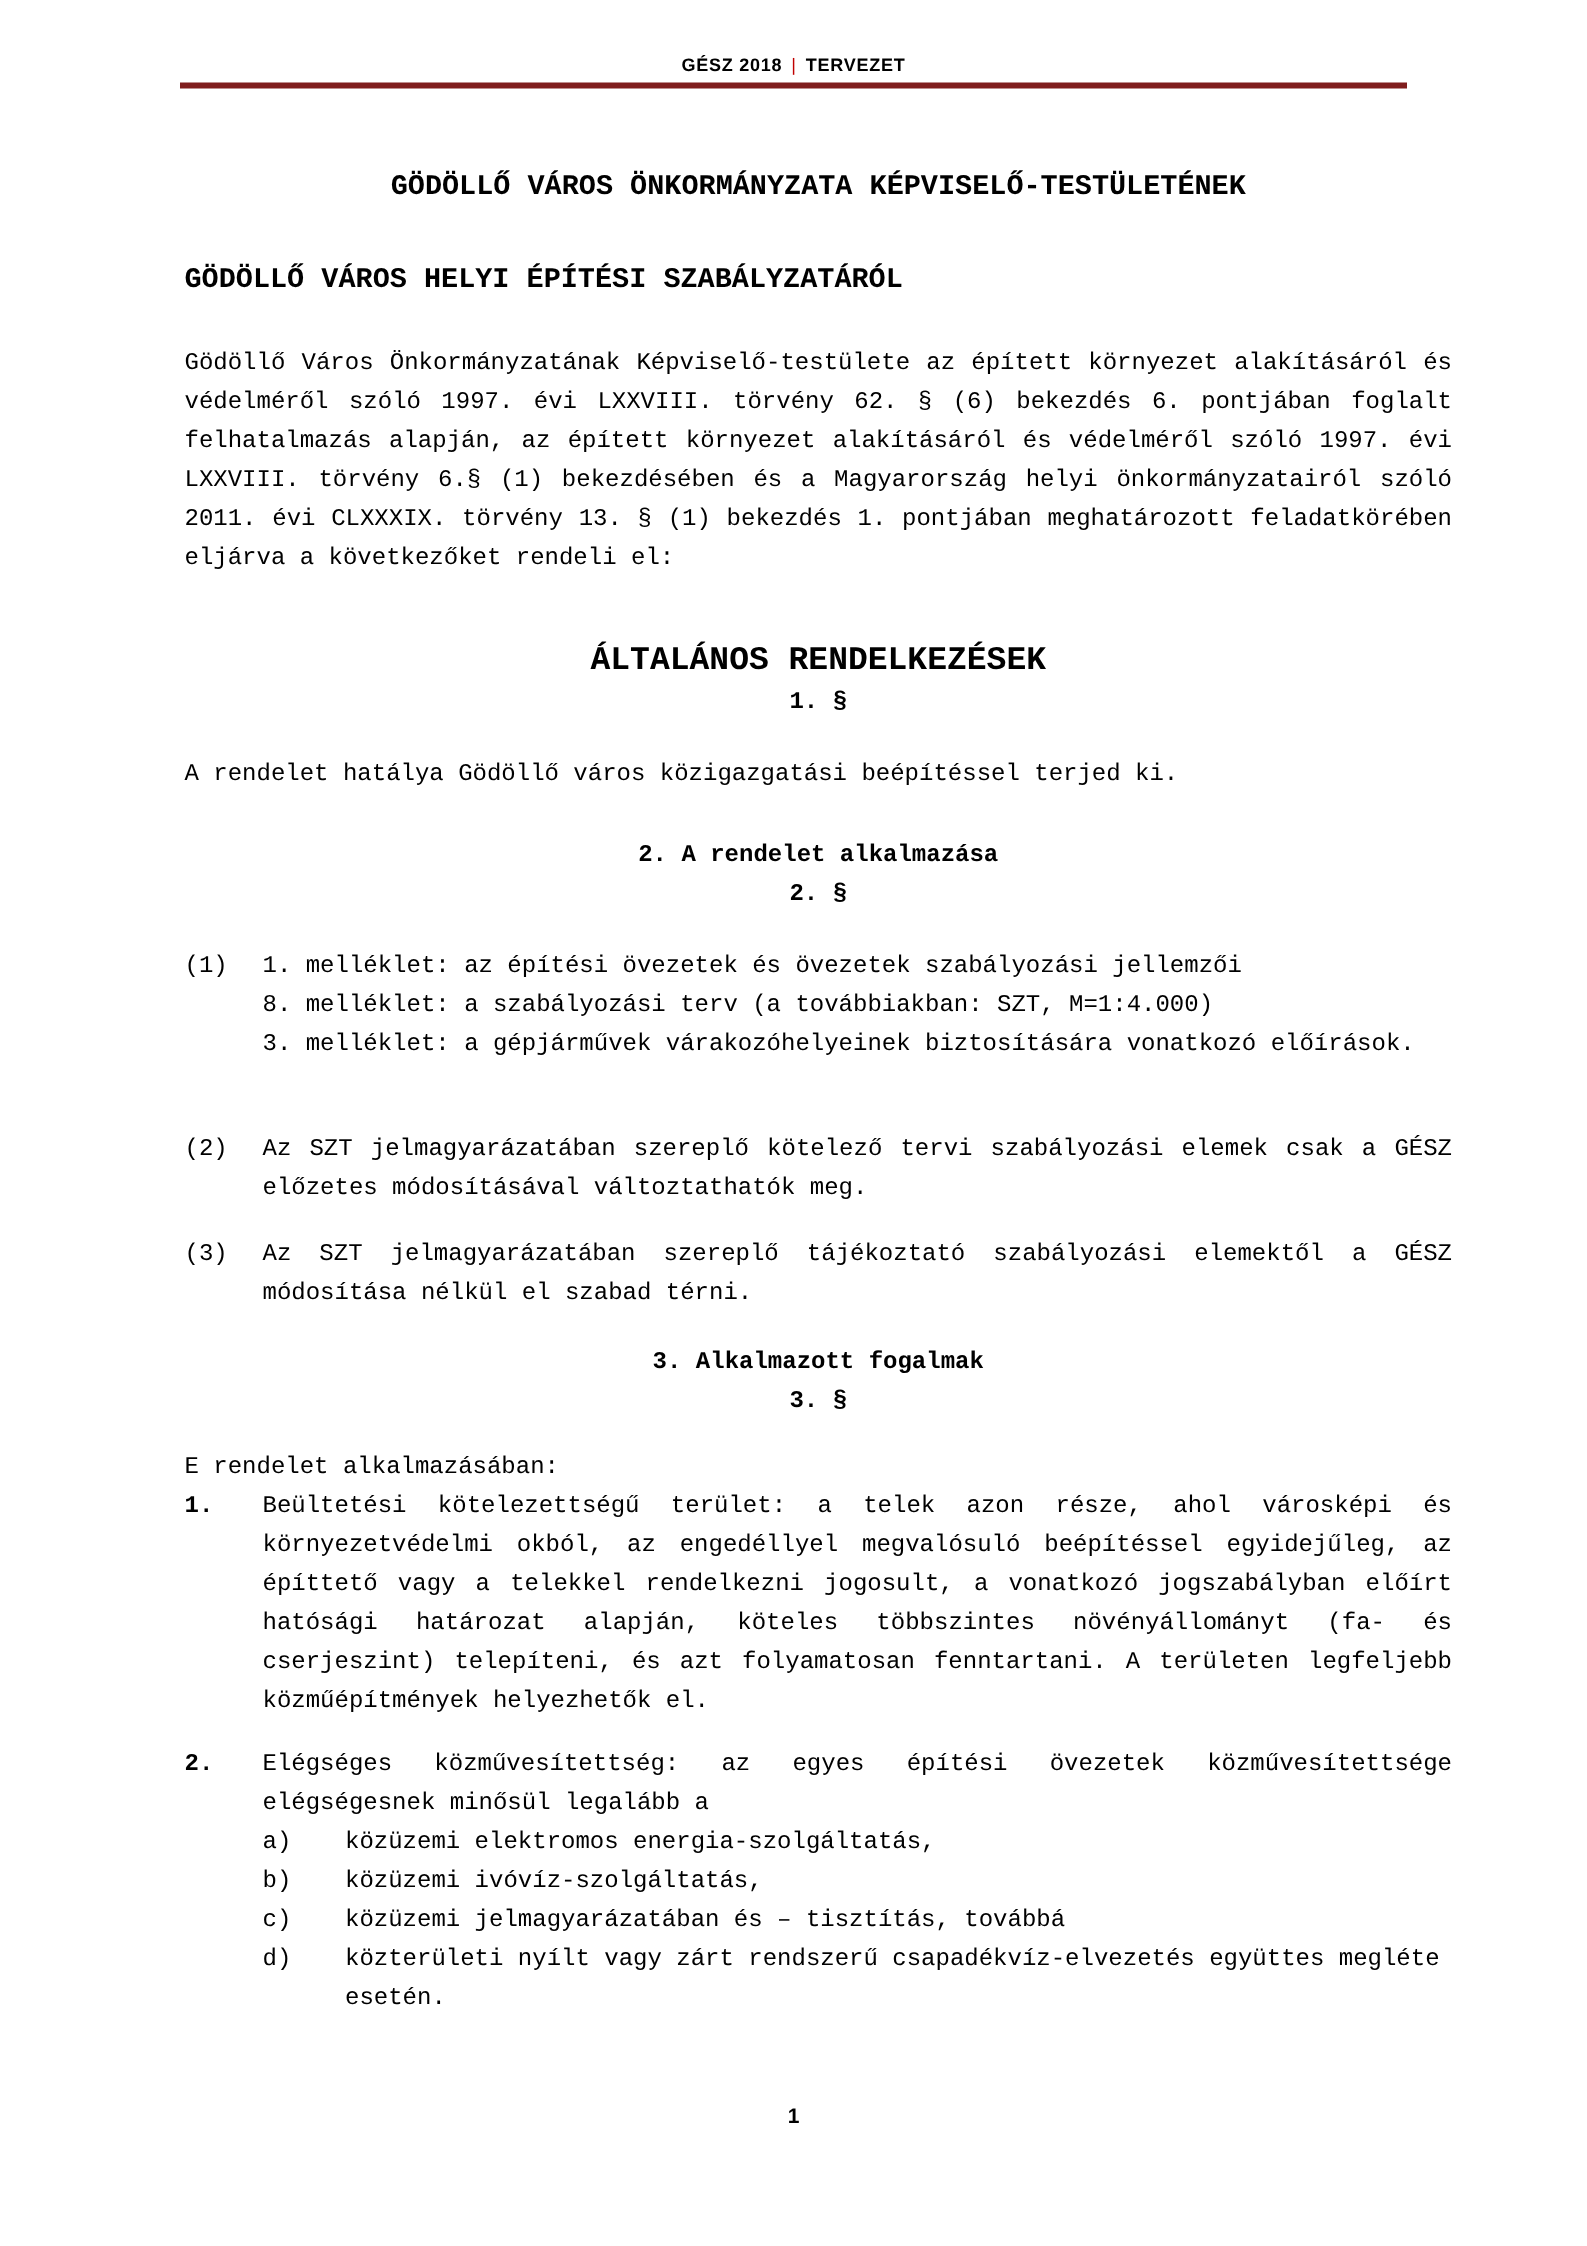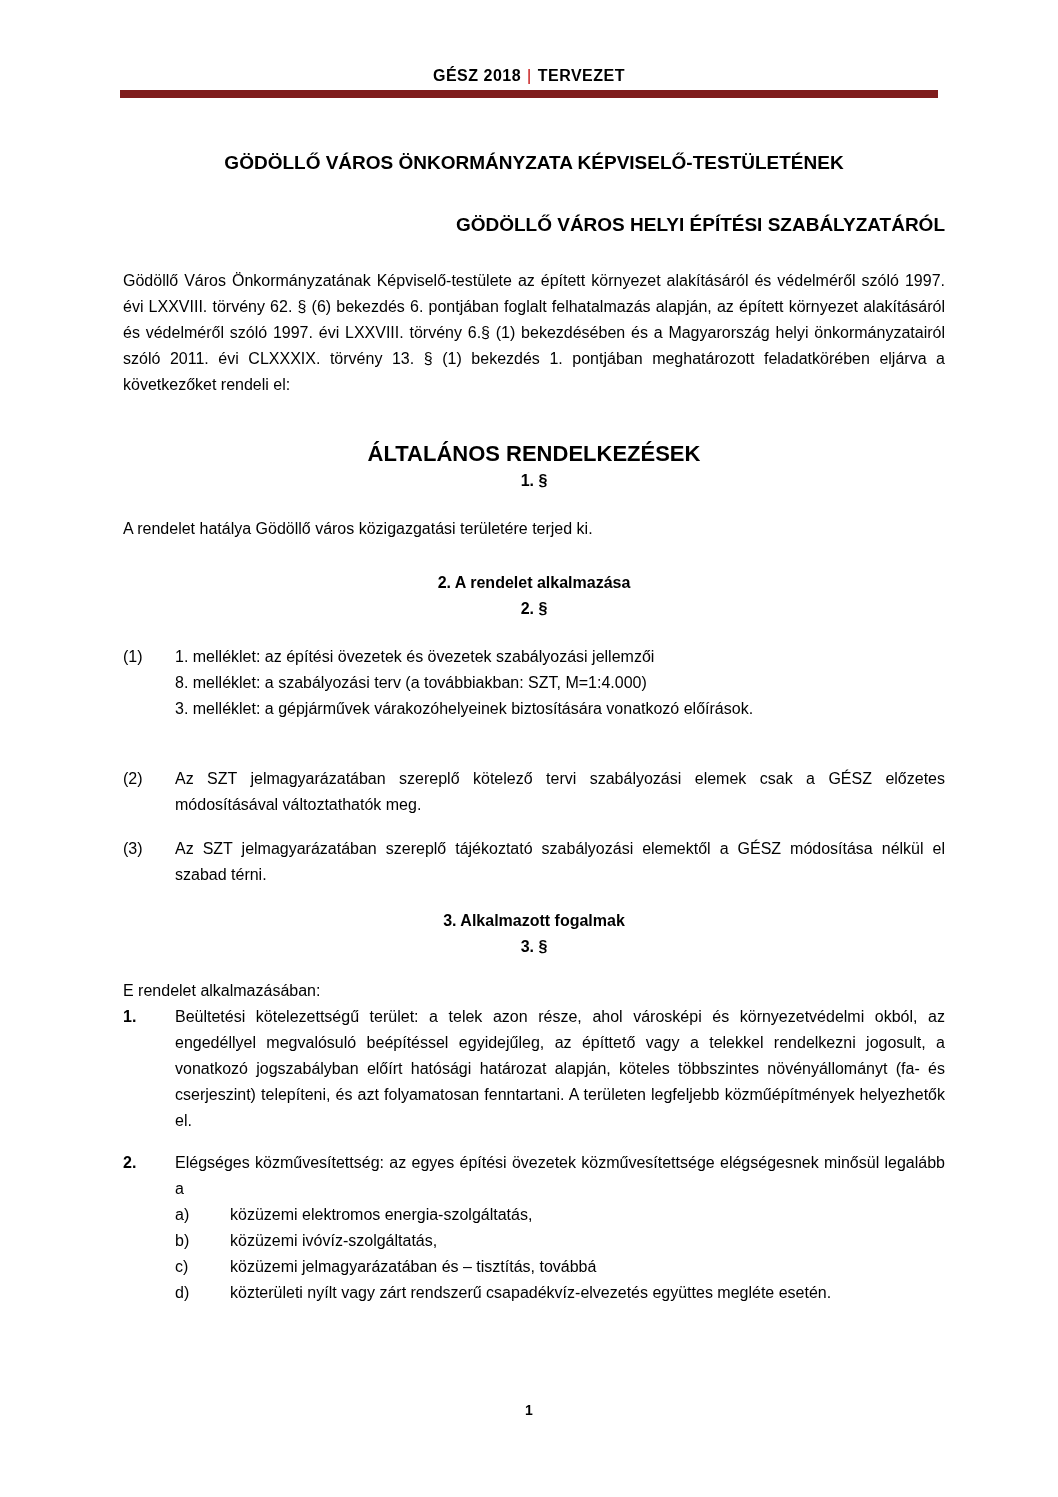--- a/index.html
+++ b/index.html
@@ -9,46 +9,47 @@
     font-family: "Liberation Sans", "DejaVu Sans", sans-serif;
     color: #000000;
     position: relative;
     overflow: hidden;
   }
   .page { width: 1058px; height: 1497px; position: relative; background: #ffffff; }
 
   
   .doc-header {
     margin: 0 120px;
-    padding-top: 67px;
+    padding-top: 36px;
     padding-bottom: 5px;
-    border-bottom: 8px solid #7f1d1d;
+    border-bottom: 4px solid #7f1d1d;
     text-align: center;
-    font-size: 16px;
+    font-size: 12px;
     font-weight: bold;
     letter-spacing: 0.5px;
   }
   .doc-header .sep { color: #C00000; font-weight: normal; padding: 0 6px; }
 
   .content {
-    margin: 0 113px 0 123px;
+    margin: 0 90px 0 123px;
     font-size: 16px;
     line-height: 26px;
+    font-family: Liberation Mono, monospace;
   }
 
   .doc-title {
     margin-top: 50px;
     text-align: center;
     font-size: 19px;
     line-height: 30px;
     font-weight: bold;
   }
   .doc-subject {
     margin-top: 32px;
-    text-align: right;
+    text-align: left;
     font-size: 19px;
     line-height: 30px;
     font-weight: bold;
   }
   .preamble {
     margin-top: 28px;
     text-align: justify;
   }
   .part-title {
     margin-top: 42px;
@@ -123,21 +124,21 @@
     </div>
 
     <div class="doc-subject">GÖDÖLLŐ VÁROS HELYI ÉPÍTÉSI SZABÁLYZATÁRÓL</div>
 
     <p class="preamble">Gödöllő Város Önkormányzatának Képviselő-testülete az épített környezet alakításáról és védelméről szóló 1997. évi LXXVIII. törvény 62. § (6) bekezdés 6. pontjában foglalt felhatalmazás alapján, az épített környezet alakításáról és védelméről szóló 1997. évi LXXVIII. törvény 6.§ (1) bekezdésében és a Magyarország helyi önkormányzatairól szóló 2011. évi CLXXXIX. törvény 13. § (1) bekezdés 1. pontjában meghatározott feladatkörében eljárva a következőket rendeli el:</p>
 
     <div class="part-title">ÁLTALÁNOS RENDELKEZÉSEK</div>
 
     <div class="sec-heading">1. §</div>
 
-    <p class="body-par">A rendelet hatálya Gödöllő város közigazgatási területére terjed ki.</p>
+    <p class="body-par">A rendelet hatálya Gödöllő város közigazgatási beépítéssel terjed ki.</p>
 
     <div class="sec-heading mt28">2. A rendelet alkalmazása</div>
     <div class="sec-heading">2. §</div>
 
     <div class="clause mt22">
       <span class="num">(1)</span>
       <div>
         <div class="subline">1. melléklet: az építési övezetek és övezetek szabályozási jellemzői</div>
         <div class="subline">8. melléklet: a szabályozási terv (a továbbiakban: SZT, M=1:4.000)</div>
         <div class="subline">3. melléklet: a gépjárművek várakozóhelyeinek biztosítására vonatkozó előírások.</div>

